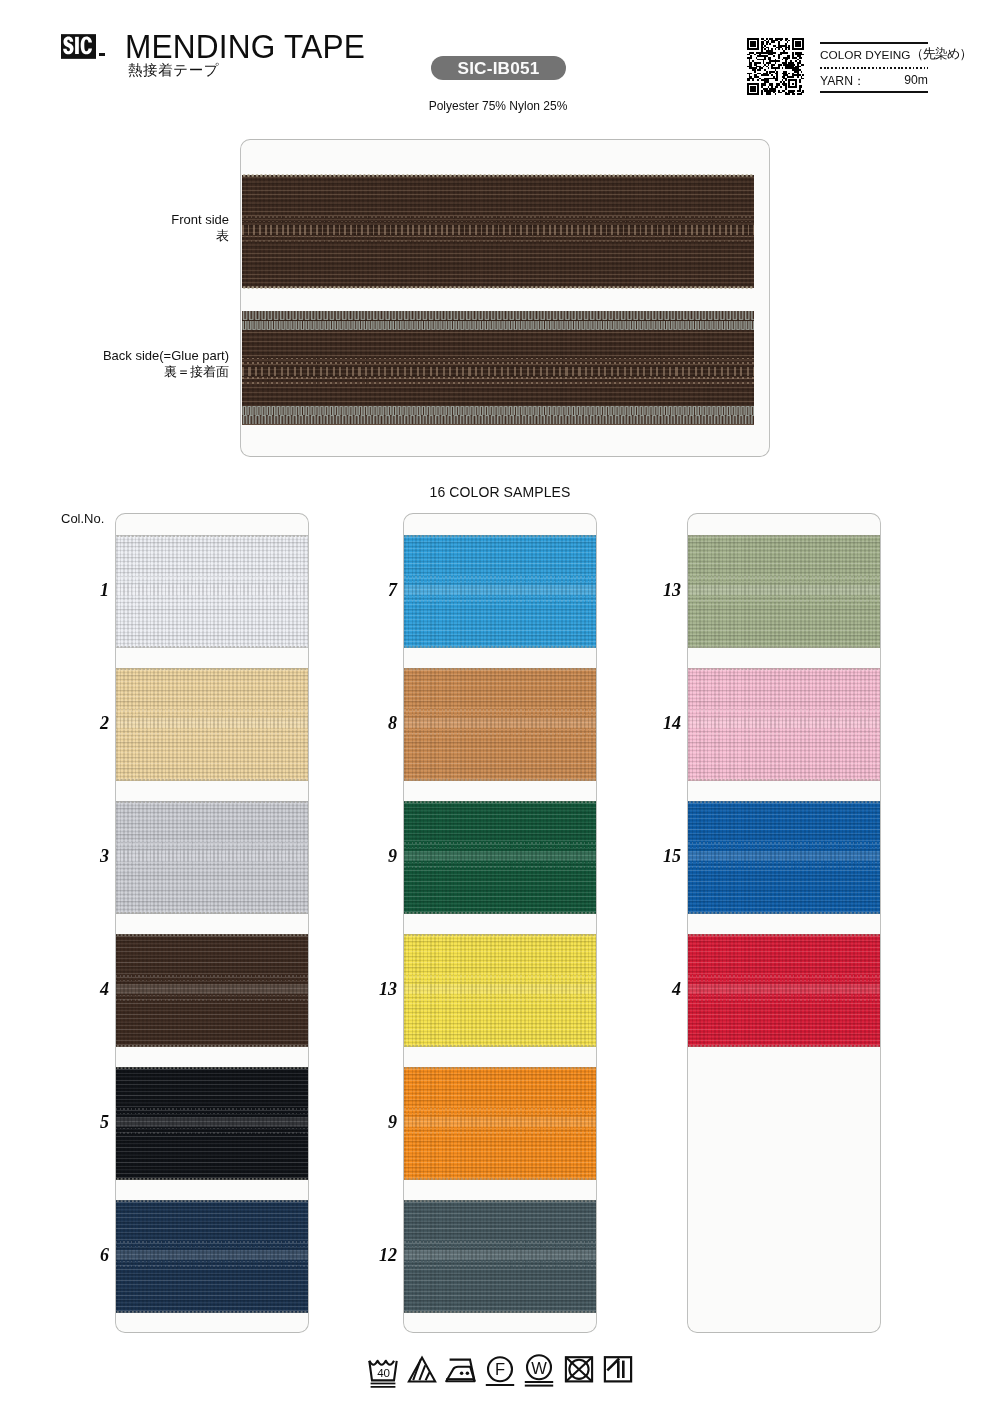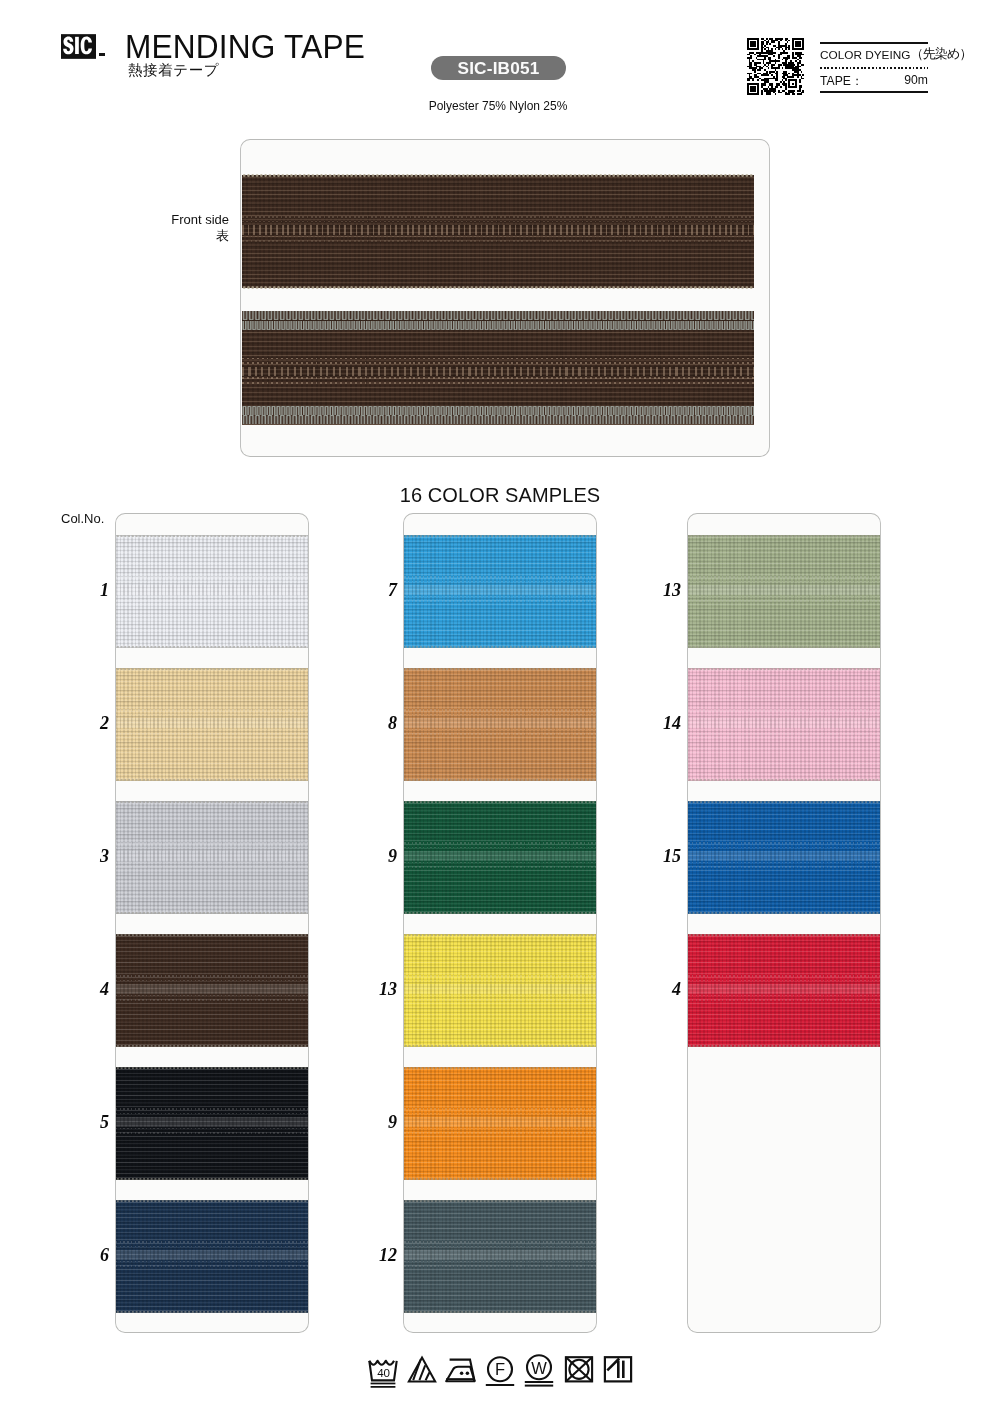--- a/index.html
+++ b/index.html
@@ -34,21 +34,21 @@
 
   #photo { position:absolute; left:241px; top:140px; width:528px; height:316px;
     background:#fbfbfa; border-radius:9px; box-shadow:0 0 0 0.9px #b9bab8; overflow:hidden; }
   .tape { position:absolute; left:1px; width:512px; }
   #front-label { position:absolute; left:55px; top:212px; width:174px; text-align:right;
     font-size:13px; color:#111; line-height:16px; }
   #back-label { position:absolute; left:20px; top:348px; width:209px; text-align:right;
     font-size:13px; color:#111; line-height:16px; }
 
   #samples-title { position:absolute; left:0; top:484px; width:1000px; text-align:center;
-    font-size:20px; letter-spacing:0.1px; color:#111; }
+    font-size:14px; letter-spacing:0.1px; color:#111; }
   #colno { position:absolute; left:61px; top:511px; font-size:13px; color:#111; }
   .card { position:absolute; top:514px; width:192px; height:818px; background:#fbfbfa;
     border-radius:9px; box-shadow:0 0 0 0.9px #b9bab8; overflow:hidden; }
   #card1 { left:116px; } #card2 { left:404px; } #card3 { left:688px; }
   .num { position:absolute; font-family:"Liberation Serif", serif; font-style:italic;
     font-weight:bold; font-size:18px; color:#0b0b0b; text-align:right; width:40px; }
   .sw { position:absolute; left:0; width:192px; height:113px; overflow:hidden; }
   #care { position:absolute; left:366px; top:1351px; width:270px; height:42px; }
   #care svg { position:absolute; top:0; }
 </style>
@@ -67,21 +67,21 @@
 <div id="subtitle">熱接着テープ</div>
 <div id="code-badge">
   <span>SIC-IB051</span>
 </div>
 <div id="composition">Polyester 75% Nylon 25%</div>
 <div id="spec">
   <div class="rule-top"></div>
   <div class="rule-mid"></div>
   <div class="rule-bot"></div>
   <div class="lbl"><span>COLOR DYEING</span><span class="note">（先染め）</span></div>
-  <div class="roll-l">TAPE：</div>
+  <div class="roll-l">YARN：</div>
   <div class="roll-r">90m</div>
 </div>
 <svg id="qr" width="57" height="57" viewBox="0 0 33 33" shape-rendering="crispEdges">
       <rect width="33" height="33" fill="#fff"></rect>
       <rect x="0" y="0" width="7" height="1" fill="#000"></rect>
       <rect x="8" y="0" width="2" height="1" fill="#000"></rect>
       <rect x="11" y="0" width="1" height="1" fill="#000"></rect>
       <rect x="13" y="0" width="2" height="1" fill="#000"></rect>
       <rect x="16" y="0" width="5" height="1" fill="#000"></rect>
       <rect x="22" y="0" width="2" height="1" fill="#000"></rect>
@@ -394,20 +394,24 @@
             </pattern>
           </defs>
           <rect width="512" height="9" fill="url(#lp4)"></rect>
         </svg>
       </div>
 </div>
 <div id="front-label">
   <div>Front side</div>
   <div>表</div>
 </div>
+<div id="back-label">
+  <div>Back side(=Glue part)</div>
+  <div>裏＝接着面</div>
+</div>
 <div id="samples-title">16 COLOR SAMPLES</div>
 <div id="colno">Col.No.</div>
 <div id="card1" class="card">
   <div class="sw" style="top: 21px; background-color: rgb(236, 238, 243); background-image: repeating-linear-gradient(rgba(132, 133, 136, 0.35) 0px, rgba(132, 133, 136, 0) 1.49px, rgba(246, 246, 249, 0) 1.86px, rgba(246, 246, 249, 0.37) 2.46px, rgba(246, 246, 249, 0) 3.12px, rgba(132, 133, 136, 0) 3.72px), repeating-linear-gradient(90deg, rgba(132, 133, 136, 0.25) 0px, rgba(132, 133, 136, 0.25) 1.57px, rgba(132, 133, 136, 0) 1.57px, rgba(132, 133, 136, 0) 3.75px);">
         <div style="position:absolute;left:0;right:0;top:41.22px;height:1.60px;background-image:repeating-linear-gradient(90deg,#f6f6f958 0px,#f6f6f958 1.50px,#f6f6f900 1.50px,#f6f6f900 3.75px)"></div>
         <div style="position:absolute;left:0;right:0;top:45.81px;height:1.60px;background-image:repeating-linear-gradient(90deg,#f6f6f950 0px,#f6f6f950 1.50px,#f6f6f900 1.50px,#f6f6f900 3.75px)"></div>
         <div style="position:absolute;left:0;right:0;top:50.41px;height:9.2px;background-color:#f6f6f94e;background-image:repeating-linear-gradient(90deg,#84858832 0px,#84858832 1.43px,#84858800 1.43px,#84858800 3.75px)"></div>
         <div style="position:absolute;left:0;right:0;top:60.81px;height:1.60px;background-image:repeating-linear-gradient(90deg,#f6f6f94c 0px,#f6f6f94c 1.50px,#f6f6f900 1.50px,#f6f6f900 3.75px)"></div>
         <div style="position:absolute;left:0;right:0;top:65.41px;height:1.60px;background-image:repeating-linear-gradient(90deg,#f6f6f946 0px,#f6f6f946 1.50px,#f6f6f900 1.50px,#f6f6f900 3.75px)"></div>
         <div style="position:absolute;left:0;right:0;top:-1.1px;height:3.2px;background-image:radial-gradient(circle at 50% 50%,#b1b0abd8 0 1.25px,#b1b0ab00 1.5px);background-size:3.75px 3.2px"></div>

